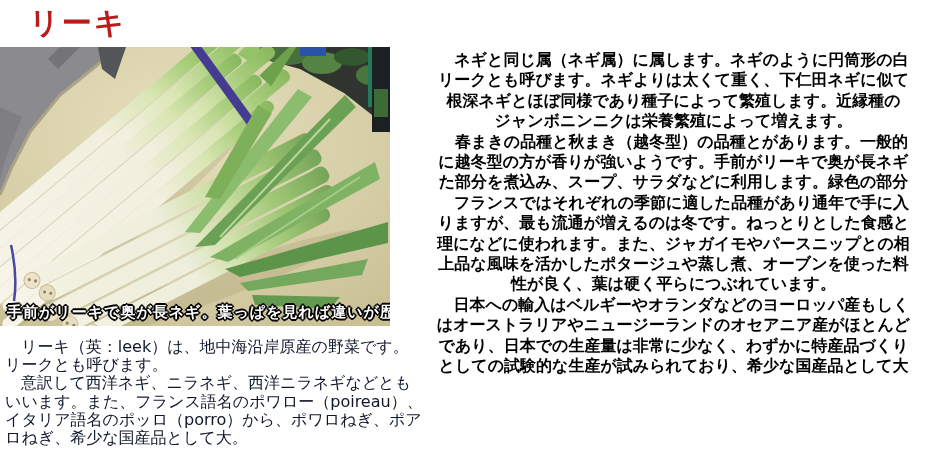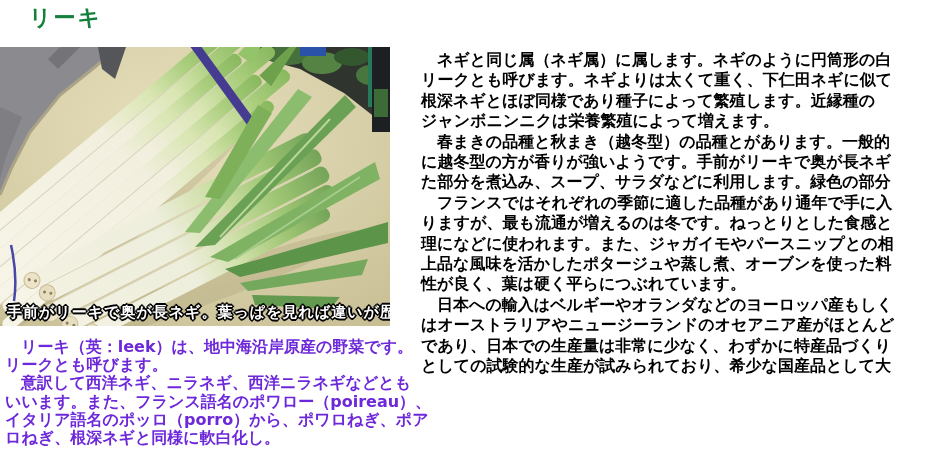--- a/index.html
+++ b/index.html
@@ -3,44 +3,45 @@
 <meta charset="utf-8">
 <style>
   html,body{margin:0;padding:0;}
   body{
     width:929px;height:459px;position:relative;overflow:hidden;
     background:#ffffff;
     font-family:"DejaVu Sans",sans-serif;
   }
   .title{
     position:absolute;left:29px;top:3px;
-    font-size:22px;font-weight:bold;color:#15803d;
+    font-size:30px;font-weight:bold;color:#b91c1c;
     letter-spacing:2px;
   }
   .photo{
     position:absolute;left:0px;top:47px;width:390px;height:279px;
     overflow:hidden;
   }
   .photo svg{display:block;}
   .photo-caption{
     position:absolute;left:7px;bottom:4px;
     font-size:15px;font-weight:bold;color:#ffffff;letter-spacing:1px;
     text-shadow:-2px 0 #000,2px 0 #000,0 -2px #000,0 2px #000,
                 -1px -1px #000,1px 1px #000,-1px 1px #000,1px -1px #000;
     white-space:nowrap;
   }
   .left-col{
     position:absolute;left:5px;top:338px;width:420px;
-    font-size:16px;font-weight:bold;color:#6d28d9;
+    font-size:16px;font-weight:normal;color:#0f172a;
     line-height:18.2px;
   }
   .right-col{
     position:absolute;left:421px;top:50px;width:505px;
     font-size:16px;font-weight:bold;color:#000;
     line-height:20.4px;
+    text-align:center;
   }
   .tl{white-space:nowrap;}
 </style>
 </head>
 <body>
 
 <div class="title">リーキ</div>
 
 <div class="photo">
   <svg width="390" height="279" viewBox="0 0 390 279" xmlns="http://www.w3.org/2000/svg">
@@ -149,21 +150,21 @@
   </svg>
   <div class="photo-caption">手前がリーキで奥が長ネギ。葉っぱを見れば違いが歴然</div>
 </div>
 
 <div class="left-col">
   <div class="tl">　リーキ（英：leek）は、地中海沿岸原産の野菜です。</div>
   <div class="tl">リークとも呼びます。</div>
   <div class="tl">　意訳して西洋ネギ、ニラネギ、西洋ニラネギなどとも</div>
   <div class="tl">いいます。また、フランス語名のポワロー（poireau）、</div>
   <div class="tl">イタリア語名のポッロ（porro）から、ポワロねぎ、ポア</div>
-  <div class="tl">ロねぎ、根深ネギと同様に軟白化し。</div>
+  <div class="tl">ロねぎ、希少な国産品として大。</div>
 </div>
 
 <div class="right-col">
   <div class="tl">　ネギと同じ属（ネギ属）に属します。ネギのように円筒形の白</div>
   <div class="tl">リークとも呼びます。ネギよりは太くて重く、下仁田ネギに似て</div>
   <div class="tl">根深ネギとほぼ同様であり種子によって繁殖します。近縁種の</div>
   <div class="tl">ジャンボニンニクは栄養繁殖によって増えます。</div>
   <div class="tl">　春まきの品種と秋まき（越冬型）の品種とがあります。一般的</div>
   <div class="tl">に越冬型の方が香りが強いようです。手前がリーキで奥が長ネギ</div>
   <div class="tl">た部分を煮込み、スープ、サラダなどに利用します。緑色の部分</div>

